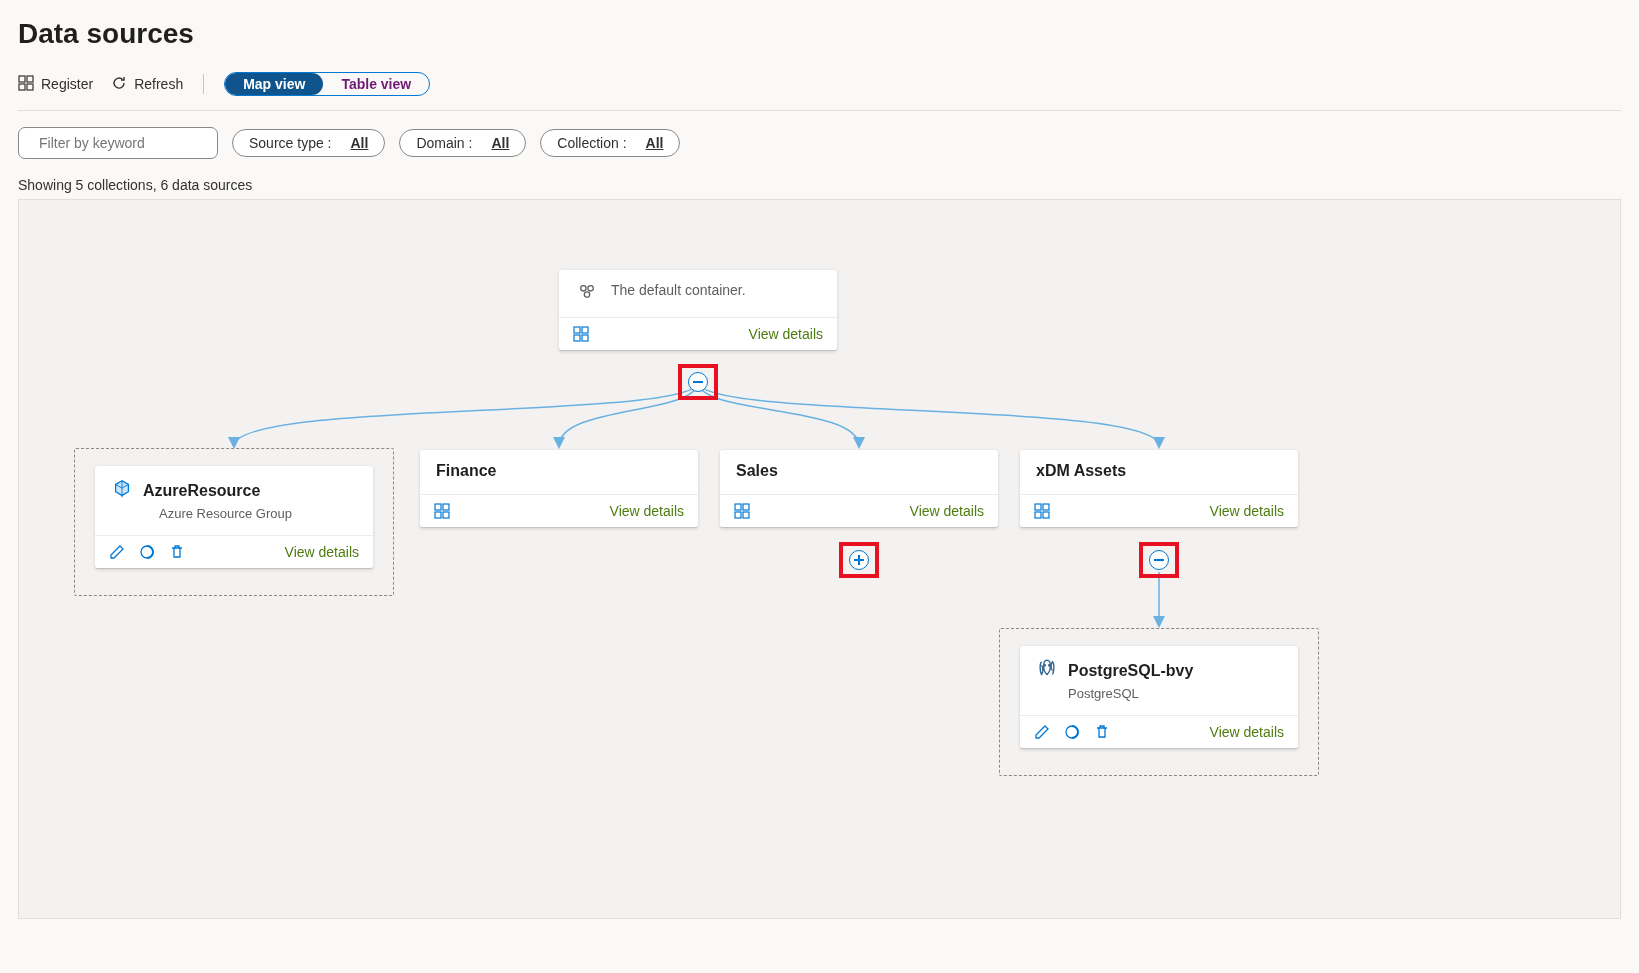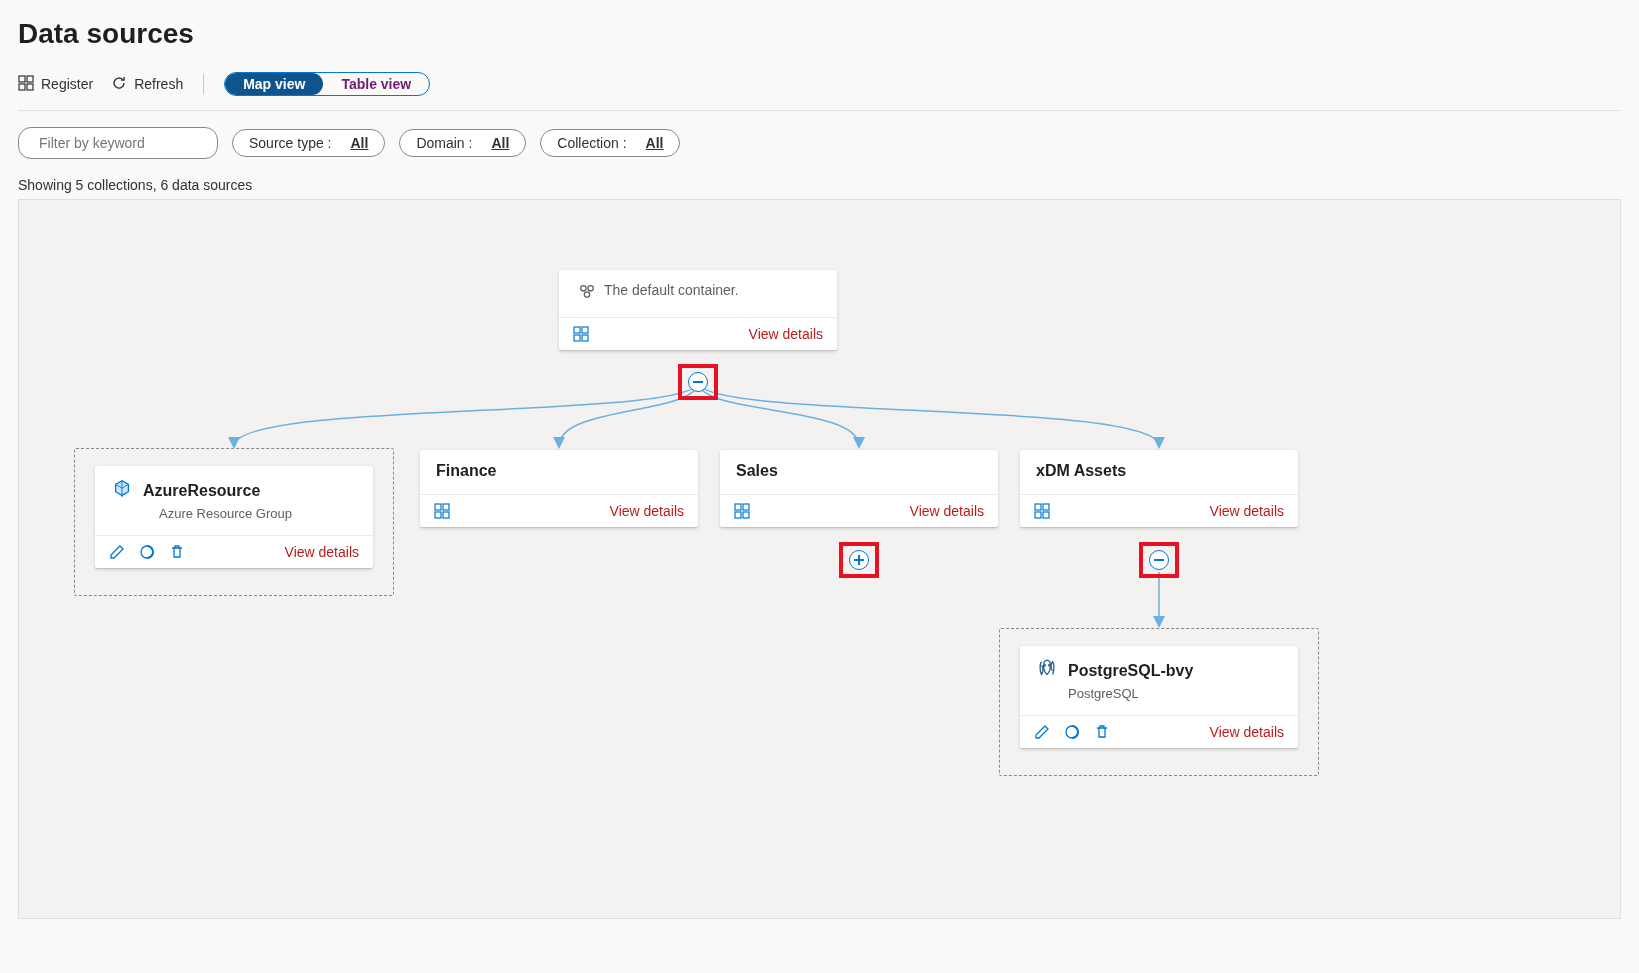--- a/index.html
+++ b/index.html
@@ -57,21 +57,21 @@
     display: flex;
     align-items: center;
     gap: 14px;
     margin-bottom: 18px;
   }
   .filter-input {
     display: inline-flex;
     align-items: center;
     gap: 8px;
     border: 1px solid #8a8886;
-    border-radius: 13px;
+    border-radius: 7px;
     padding: 6px 10px;
     width: 200px;
     color: #605e5c;
     background: #fff;
   }
   .filter-input input {
     border: none;
     outline: none;
     font-size: 14px;
     width: 100%;
@@ -117,21 +117,21 @@
   .node-sub { font-size: 13px; color: #605e5c; margin-top: 2px; }
   .node-footer {
     border-top: 1px solid #edebe9;
     display: flex;
     align-items: center;
     justify-content: space-between;
     padding: 8px 14px;
   }
   .footer-icons { display: flex; gap: 14px; color: #0078d4; }
   .footer-icons span { cursor: pointer; display: inline-flex; }
-  .view-details { color: #b91c1c; font-size: 14px; cursor: pointer; }
+  .view-details { color: #4d7c0f; font-size: 14px; cursor: pointer; }
 
   .dashed-box {
     position: absolute;
     border: 1.5px dashed #8a8886;
     background: #f3f2f1;
     border-radius: 2px;
   }
 
   .expander {
     position: absolute;
@@ -239,21 +239,21 @@
 
       <path d="M679 182 C 679 220, 215 200, 215 246" stroke="#69b1e0" stroke-width="1.5" fill="none" marker-end="url(#arrow)"></path>
       <path d="M679 182 C 679 215, 540 205, 540 246" stroke="#69b1e0" stroke-width="1.5" fill="none" marker-end="url(#arrow)"></path>
       <path d="M679 182 C 679 215, 840 205, 840 246" stroke="#69b1e0" stroke-width="1.5" fill="none" marker-end="url(#arrow)"></path>
       <path d="M679 182 C 679 220, 1140 200, 1140 246" stroke="#69b1e0" stroke-width="1.5" fill="none" marker-end="url(#arrow)"></path>
 
       <path d="M1140 372 L 1140 425" stroke="#69b1e0" stroke-width="1.5" fill="none" marker-end="url(#arrow)"></path>
     </svg>
 
     <div class="node root" style="left:540px; top:70px;">
-      <div class="node-body" style="display:flex; gap:8px; align-items:flex-start;padding-left:19px;">
+      <div class="node-body" style="display:flex; gap:15px; align-items:flex-start;padding-left:19px;">
         <span>
           <svg width="18" height="18" viewBox="0 0 20 20" fill="none" stroke="#605e5c" stroke-width="1.4">
             <circle cx="6" cy="7" r="3"></circle>
               <circle cx="14" cy="7" r="3"></circle>
               <circle cx="10" cy="14" r="3"></circle>
           </svg>
         </span>
         <span class="root-desc">The default container.</span>
       </div>
       <div class="node-footer">

